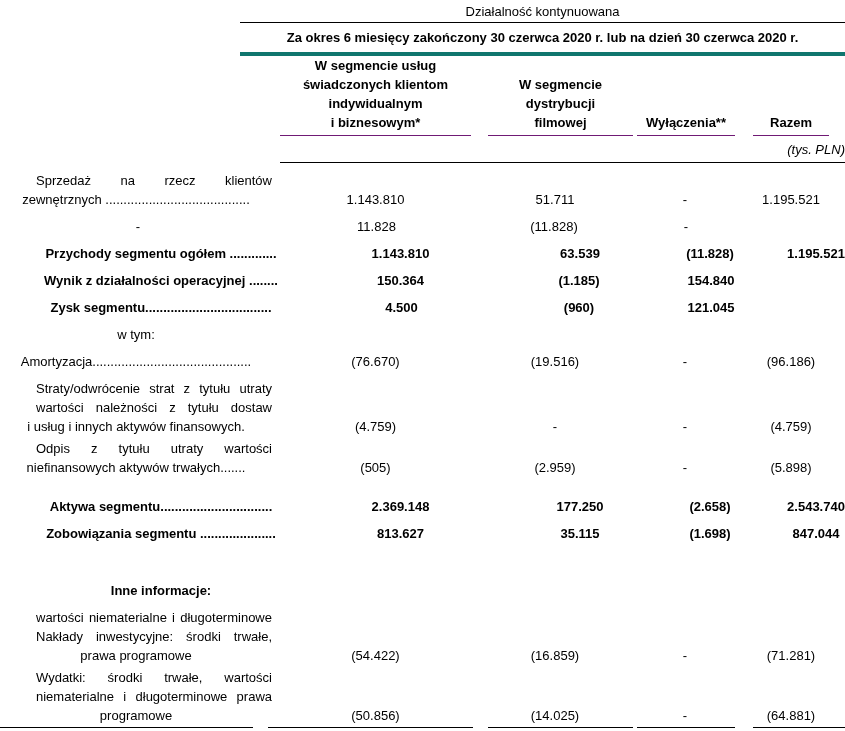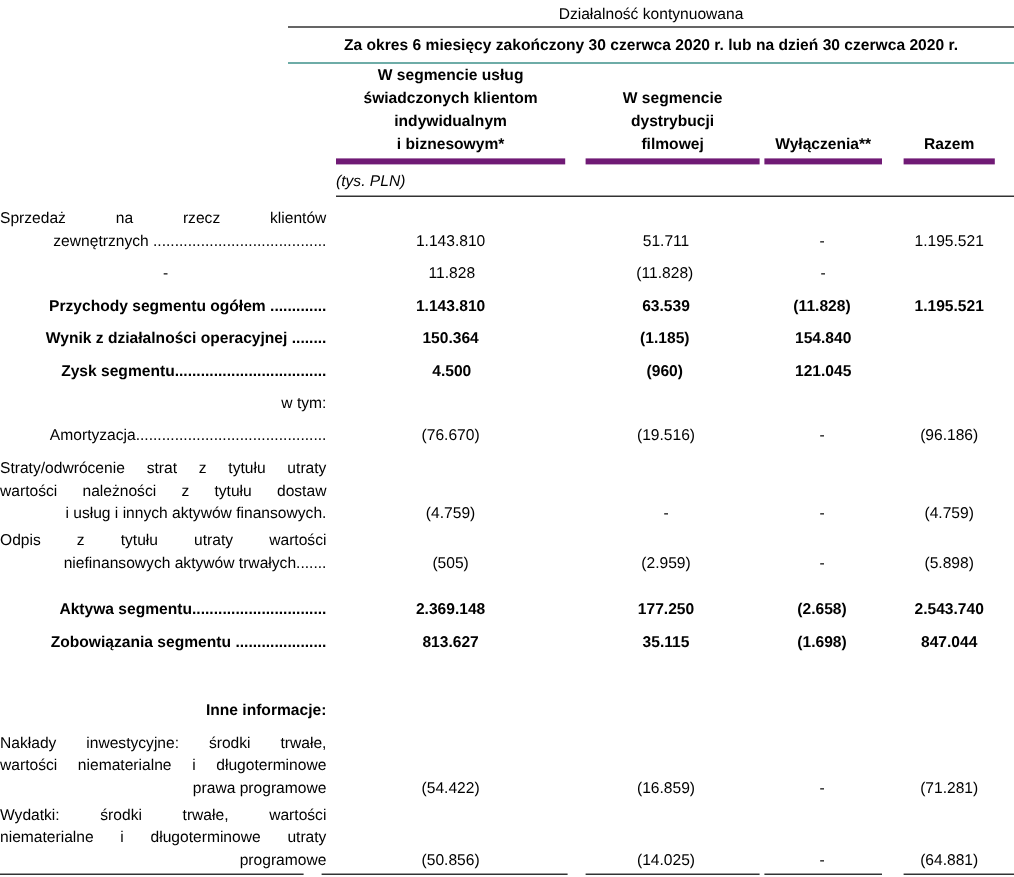--- a/index.html
+++ b/index.html
@@ -4,44 +4,44 @@
 <style>
   html,body { margin:0; padding:0; background:#fff; }
   .page {
     width:845px; height:731px; background:#ffffff; color:#000;
     font-family:Liberation Sans, sans-serif; font-size:13px;
     position:relative; overflow:hidden; box-sizing:border-box;
   }
   
   .titles { margin-left:240px; }
   .title1 { text-align:center; line-height:17px; padding:3px 0 2px; border-bottom:1px solid #000; }
-  .title2 { text-align:center; font-weight:bold; line-height:18px; padding:6px 0 5px; border-bottom:1px solid #0f766e; }
+  .title2 { text-align:center; font-weight:bold; line-height:18px; padding:6px 0 5px; border-bottom:4px solid #0f766e; }
 
   
   .grid { display:grid; grid-template-columns:278px 197px 160px 102px 108px; }
 
   
   .hdr { align-items:end; }
-  .hdr-cell { font-weight:bold; text-align:center; line-height:19px; padding-bottom:3px; border-bottom:5px solid #701a75; }
+  .hdr-cell { font-weight:bold; text-align:center; line-height:19px; padding-bottom:3px; border-bottom:1px solid #701a75; }
   .hc1 { margin:0 4px 0 2px; }
   .hc2 { margin:0 2px 0 13px; }
   .hc3 { margin:0 2px 0 2px; }
   .hc4 { margin:0 16px 0 16px; }
 
   
-  .units-cell { grid-column:2 / 6; text-align:left; font-style:italic; line-height:17px;
+  .units-cell { grid-column:2 / 6; text-align:right; font-style:italic; line-height:17px;
                 padding:5px 0 4px; border-bottom:1px solid #000; margin-left:2px; }
 
   
   .row { padding-top:8px; }
   .row.tight { padding-top:3px; }
-  .row.bold { font-weight:bold; }
+  .row.bold { font-weight:bold;margin-left:25px; }
   .label { line-height:19px; padding-right:6px; }
-  .jl { text-align:justify; text-align-last:justify; }
-  .ll { text-align:right; }
+  .jl { text-align:justify; text-align-last:justify;margin-left:36px; }
+  .ll { text-align:center; }
   .val { text-align:center; align-self:end; line-height:19px; white-space:nowrap; }
   .v1 { padding-right:2px; }
   .v3 { padding-right:2px; }
 
   
   .bottomrow { padding-top:2px; }
   .dbl { height:3px; border-top:1px solid #000; border-bottom:1px solid #000; }
   .b0 .dbl { margin-right:25px; }
   .b1 .dbl { margin-left:-10px; margin-right:2px; }
   .b2 .dbl { margin-left:13px; margin-right:2px; }
@@ -187,33 +187,33 @@
         <div class="label">
           <div class="ll">Inne informacje:</div>
         </div>
         <div class="val v1"></div>
         <div class="val v2"></div>
         <div class="val v3"></div>
         <div class="val v4"></div>
       </div>
       <div class="grid row">
         <div class="label">
+          <div class="jl">wartości niematerialne i długoterminowe</div>
           <div class="jl">Nakłady inwestycyjne: środki trwałe,</div>
-          <div class="jl">wartości niematerialne i długoterminowe</div>
           <div class="ll">prawa programowe</div>
         </div>
         <div class="val v1">(54.422)</div>
         <div class="val v2">(16.859)</div>
         <div class="val v3">-</div>
         <div class="val v4">(71.281)</div>
       </div>
       <div class="grid row tight">
         <div class="label">
           <div class="jl">Wydatki: środki trwałe, wartości</div>
-          <div class="jl">niematerialne i długoterminowe utraty</div>
+          <div class="jl">niematerialne i długoterminowe prawa</div>
           <div class="ll">programowe</div>
         </div>
         <div class="val v1">(50.856)</div>
         <div class="val v2">(14.025)</div>
         <div class="val v3">-</div>
         <div class="val v4">(64.881)</div>
       </div>
     </div>
 
   <div class="grid bottomrow">

